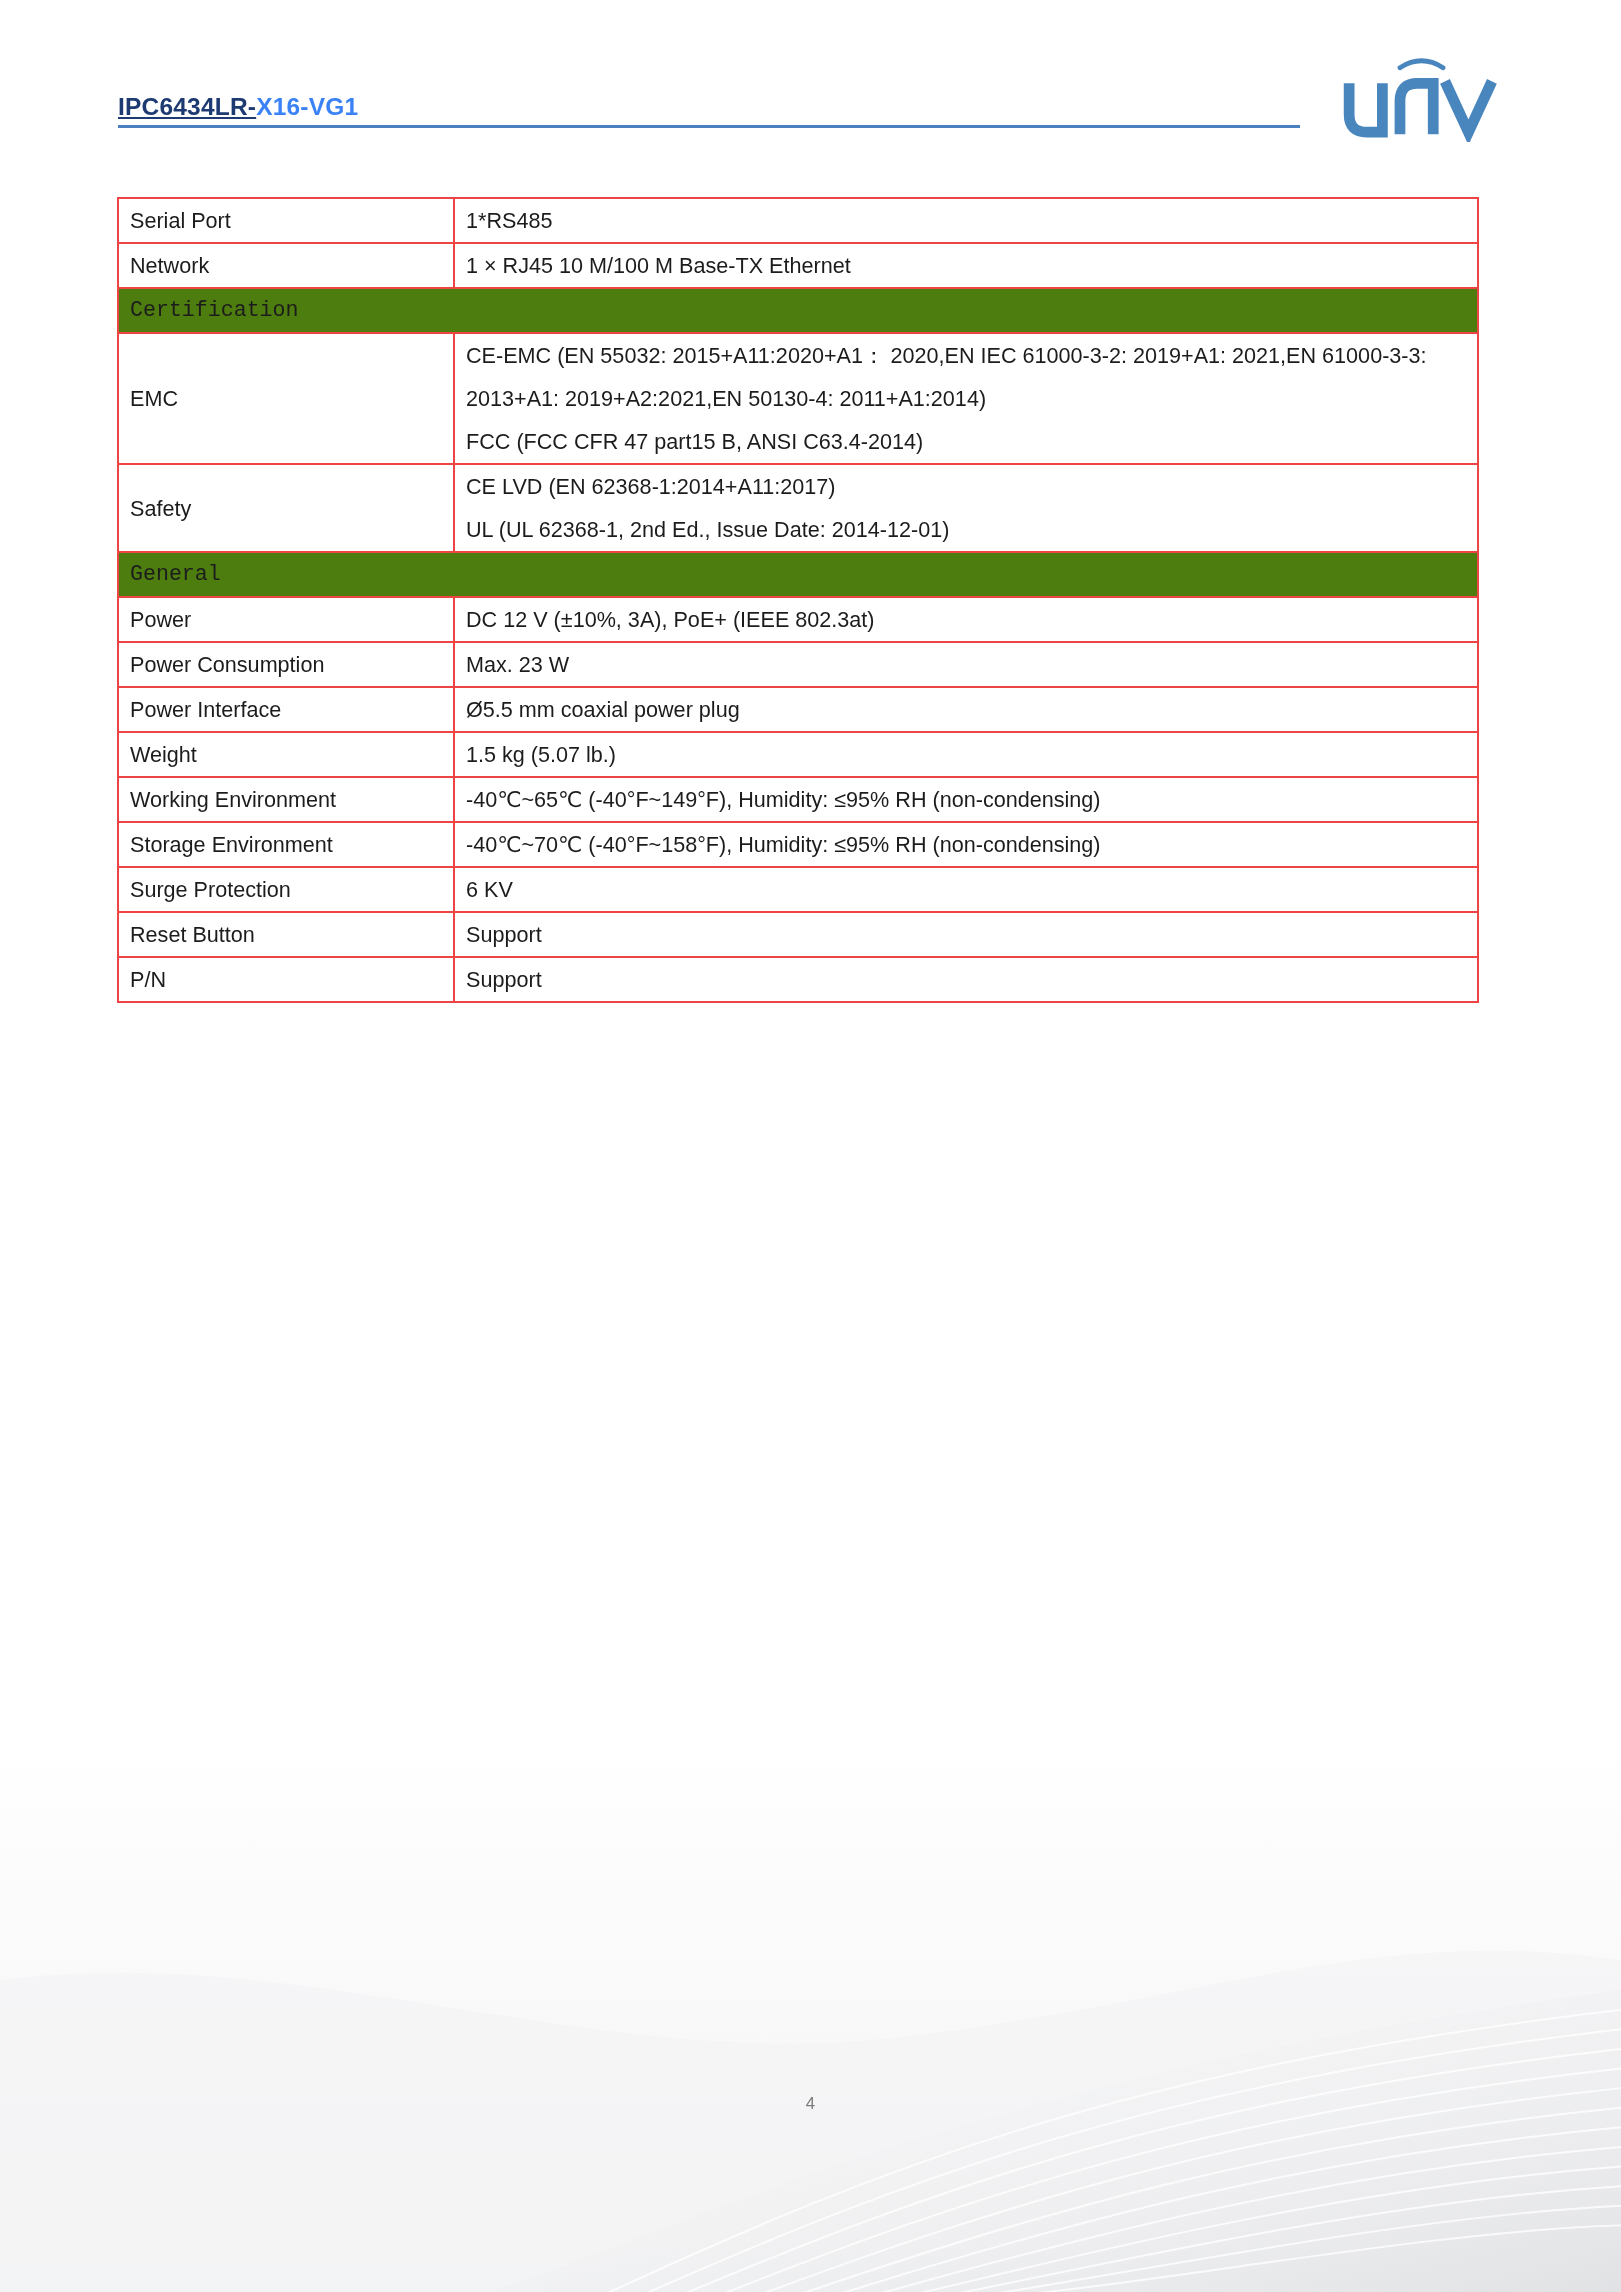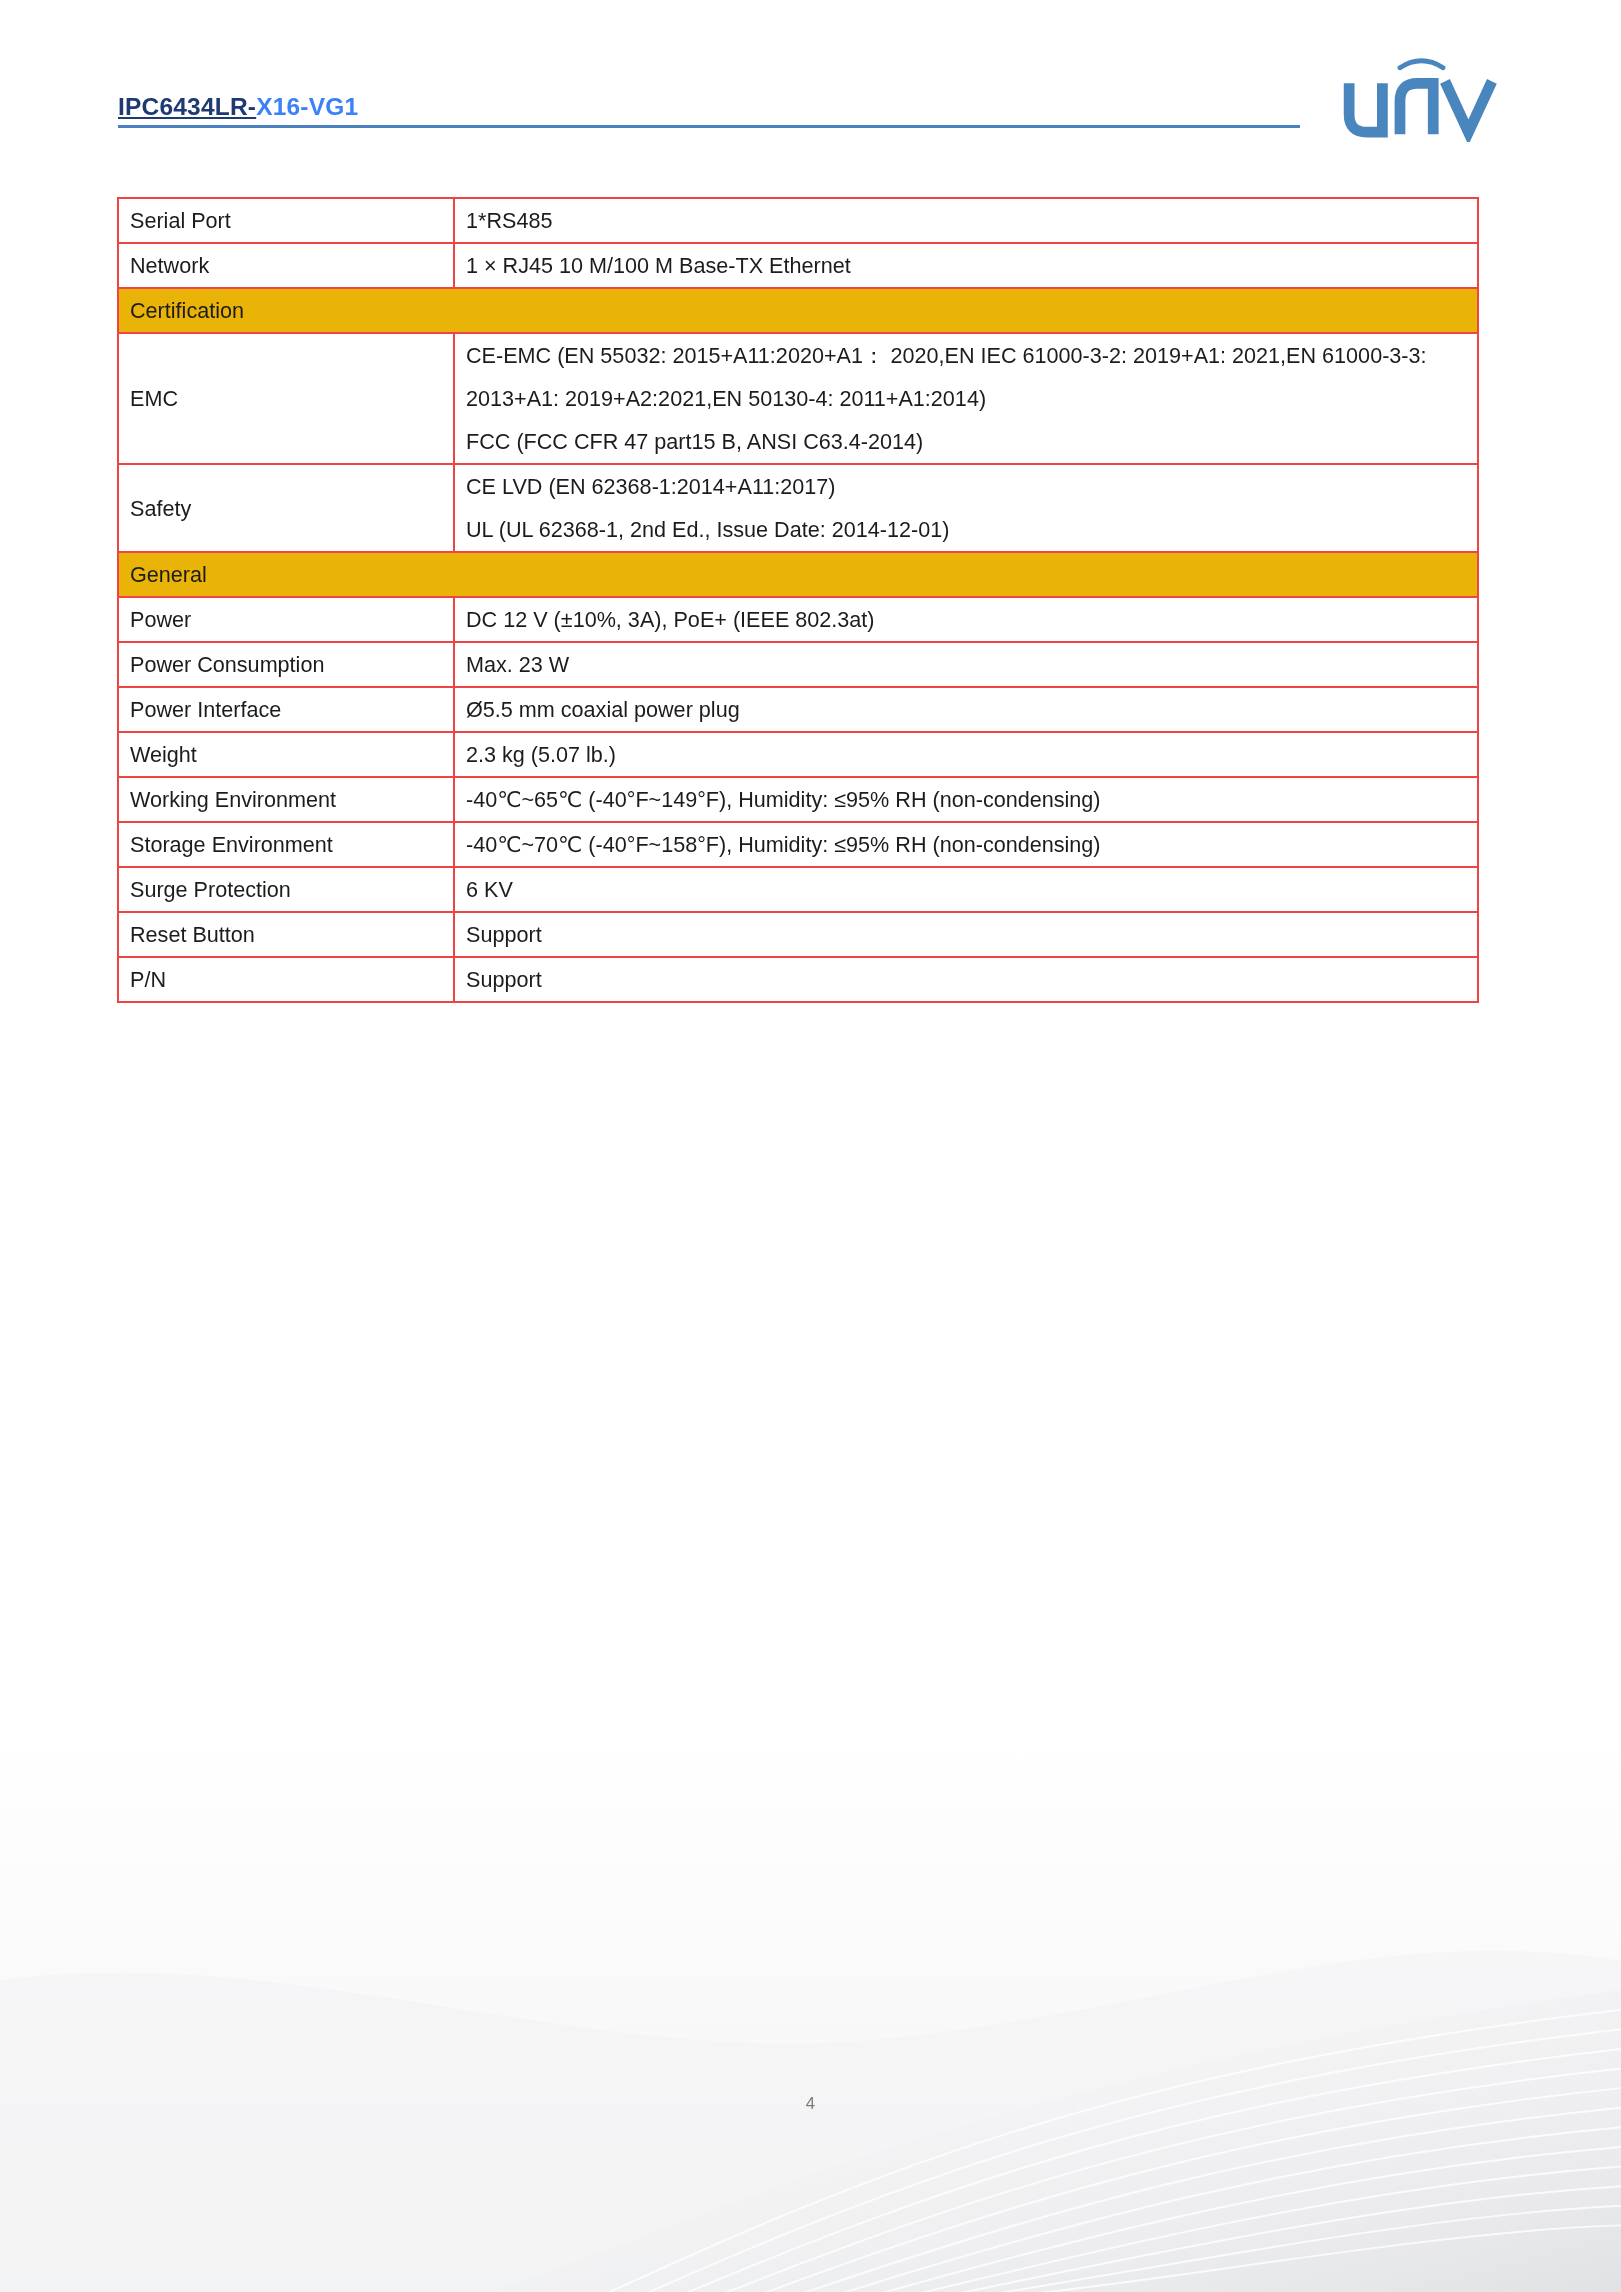--- a/index.html
+++ b/index.html
@@ -76,22 +76,23 @@
   }
   .spec-table td.label {
     width: 312px;
     height: 40px;
   }
   .spec-table td.value .line {
     display: block;
     white-space: nowrap;
   }
   .spec-table tr.section td {
-    background: #eab308;
+    background: #4d7c0f;
     height: 40px;
+    font-family: Liberation Mono, monospace;
   }
 
   .page-number {
     position: absolute;
     left: 0;
     width: 1621px;
     top: 2094px;
     text-align: center;
     font-size: 16.7px;
     color: #7a7a7a;
@@ -196,21 +197,21 @@
     </tr>
     <tr>
       <td class="label">Power Interface</td>
       <td class="value">
         <span class="line">Ø5.5 mm coaxial power plug</span>
       </td>
     </tr>
     <tr>
       <td class="label">Weight</td>
       <td class="value">
-        <span class="line">2.3 kg (5.07 lb.)</span>
+        <span class="line">1.5 kg (5.07 lb.)</span>
       </td>
     </tr>
     <tr>
       <td class="label">Working Environment</td>
       <td class="value">
         <span class="line">-40℃~65℃ (-40°F~149°F), Humidity: ≤95% RH (non-condensing)</span>
       </td>
     </tr>
     <tr>
       <td class="label">Storage Environment</td>

